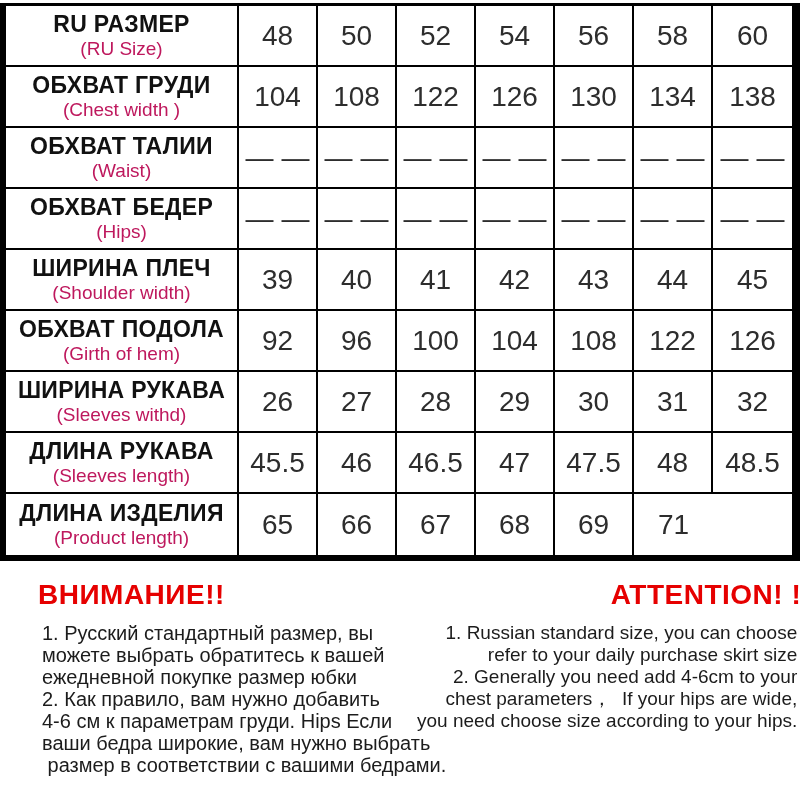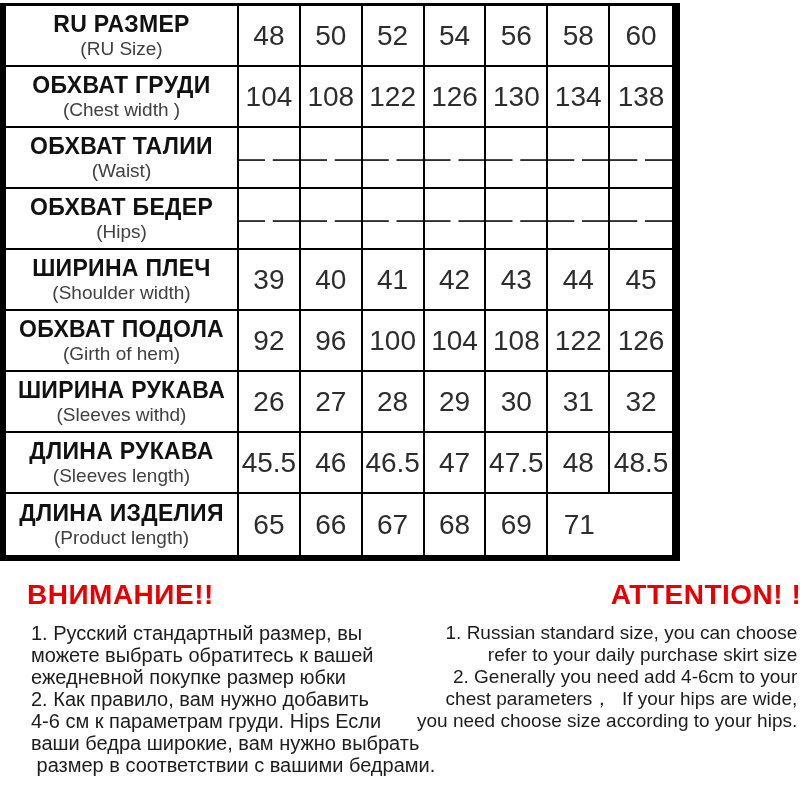--- a/index.html
+++ b/index.html
@@ -7,21 +7,21 @@
     padding: 0;
     width: 800px;
     height: 800px;
     background: #ffffff;
     overflow: hidden;
   }
 
   
   .size-table {
     margin-top: 3px;
-    width: 680px;
+    width: 800px;
     box-sizing: border-box;
     border: solid #000000;
     border-width: 3px 8px 6px 6px;
     display: grid;
     grid-template-columns: 233px repeat(7, 1fr);
     grid-auto-rows: 61px;
     background: #ffffff;
   }
   .cell {
     display: flex;
@@ -39,39 +39,39 @@
     font-weight: bold;
     font-size: 23px;
     line-height: 27px;
     color: #111111;
     letter-spacing: 0.3px;
     white-space: nowrap;
   }
   .label-en {
     font-size: 19px;
     line-height: 22px;
-    color: #404040;
+    color: #be185d;
     white-space: nowrap;
   }
   .value-cell {
     font-size: 28px;
     color: #2d2d2d;
     white-space: nowrap;
   }
 
   
   .notes {
     display: flex;
     margin-top: 19px;
     font-family: "Liberation Sans", sans-serif;
   }
   .note-ru {
     width: 413px;
     box-sizing: border-box;
-    padding-left: 27px;
+    padding-left: 38px;
     flex-shrink: 0;
   }
   .note-en { flex: 1; text-align: right; }
   .note-heading {
     margin: 0 0 12px 0;
     font-size: 28px;
     line-height: 30px;
     font-weight: bold;
     color: #e60000;
     letter-spacing: 0.5px;

